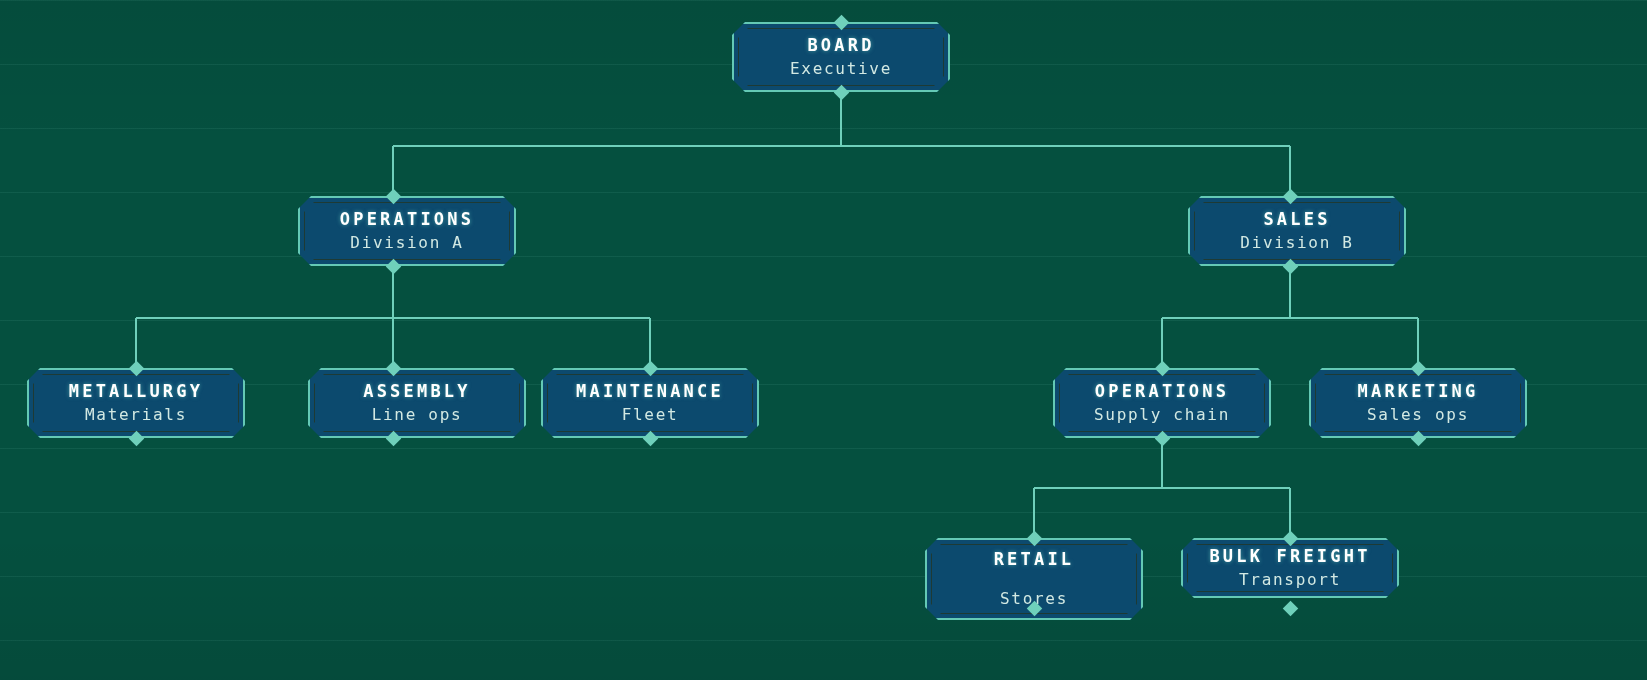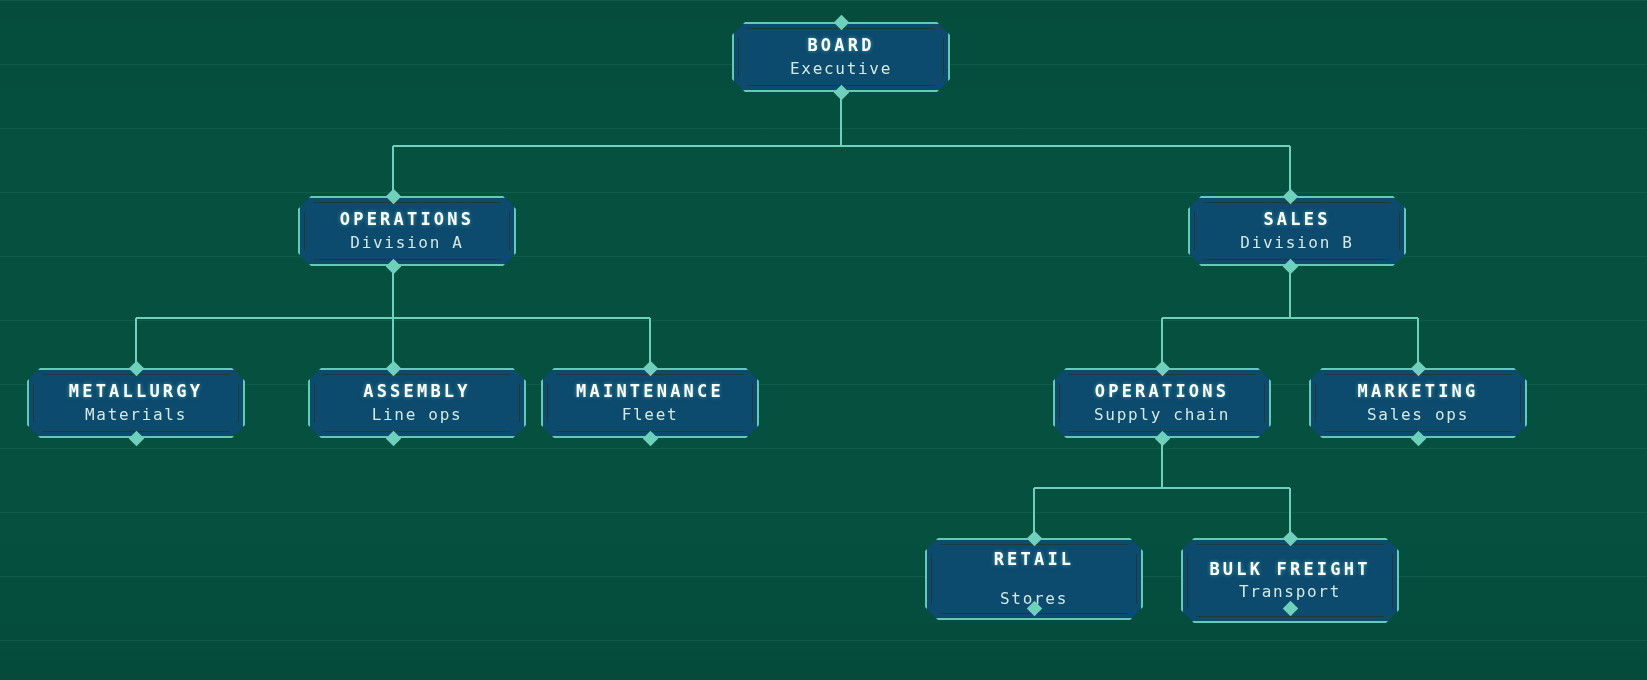--- a/index.html
+++ b/index.html
@@ -155,21 +155,21 @@
       </div>
       <div class="port" style="left: 1412.5px; top: 362.5px;"></div>
       <div class="port" style="left: 1412.5px; top: 432.5px;"></div>
       <div class="node" style="left: 925px; top: 538px; width: 218px; height: 82px; gap: 16px;">
         <div class="inner"></div>
         <div class="title">RETAIL</div>
         <div class="sub">Stores</div>
       </div>
       <div class="port" style="left: 1028.5px; top: 532.5px;"></div>
       <div class="port" style="left: 1028.5px; top: 602.5px;"></div>
-      <div class="node" style="left: 1181px; top: 538px; width: 218px; height: 85px;">
+      <div class="node" style="left: 1181px; top: 538px; width: 218px; height: 60px;">
         <div class="inner"></div>
         <div class="title">BULK FREIGHT</div>
         <div class="sub">Transport</div>
       </div>
       <div class="port" style="left: 1284.5px; top: 532.5px;"></div>
       <div class="port" style="left: 1284.5px; top: 602.5px;"></div>
     </div>
   <div class="vignette"></div>
 </div>
 

